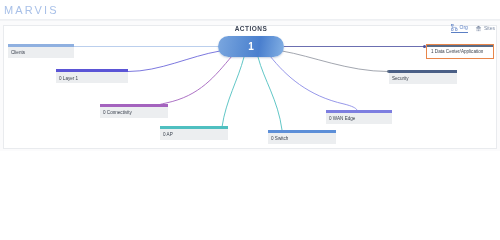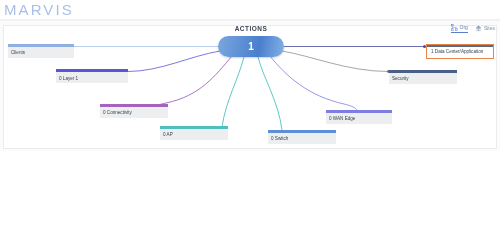--- a/index.html
+++ b/index.html
@@ -30,21 +30,21 @@
     width: 500px;
     height: 20px;
     background: #ffffff;
     border-bottom: 1px solid #eef0f3;
     box-sizing: border-box;
   }
   .brand {
     position: absolute;
     left: 4px;
     top: 3px;
-    font-size: 15px;
+    font-size: 11px;
     letter-spacing: 2.1px;
     color: #a8c0e8;
     font-weight: 400;
     line-height: 14px;
     white-space: nowrap;
   }
 
   
   .canvas {
     position: absolute;

